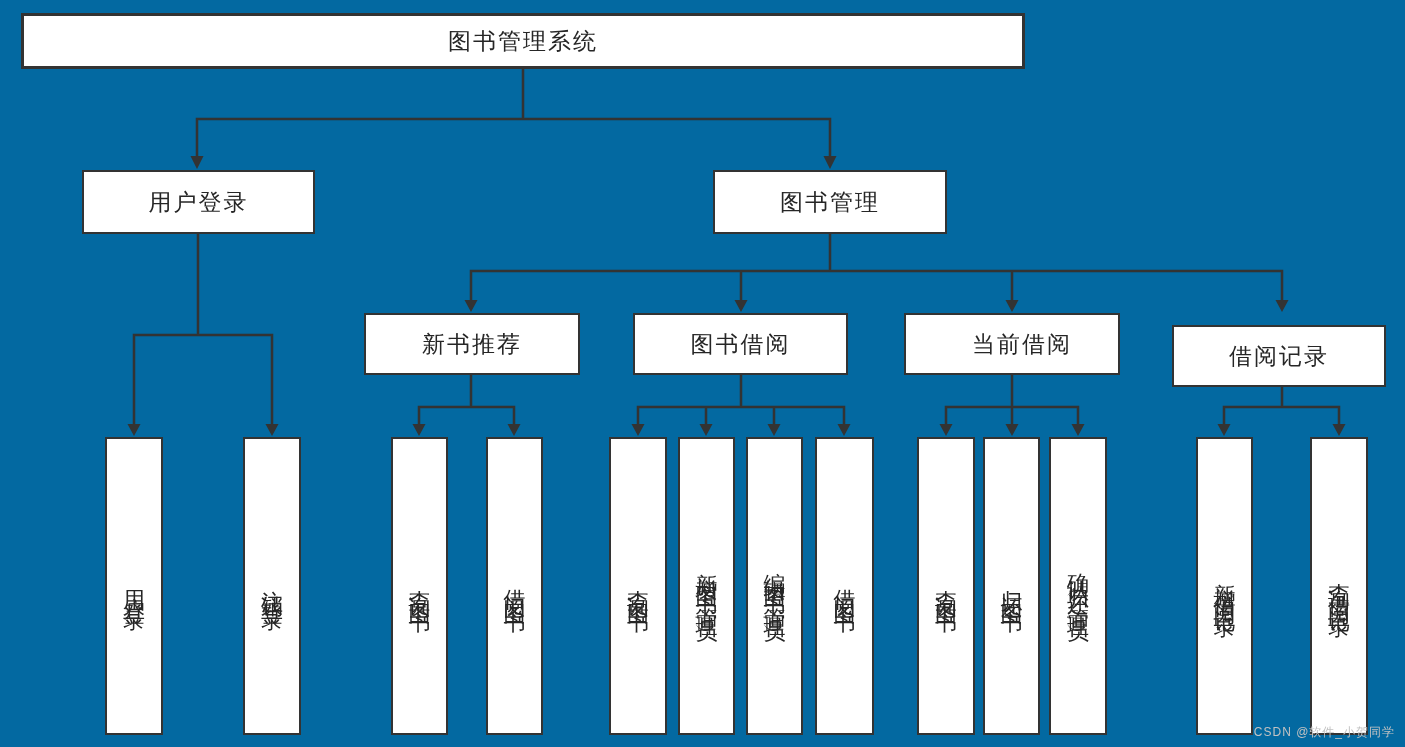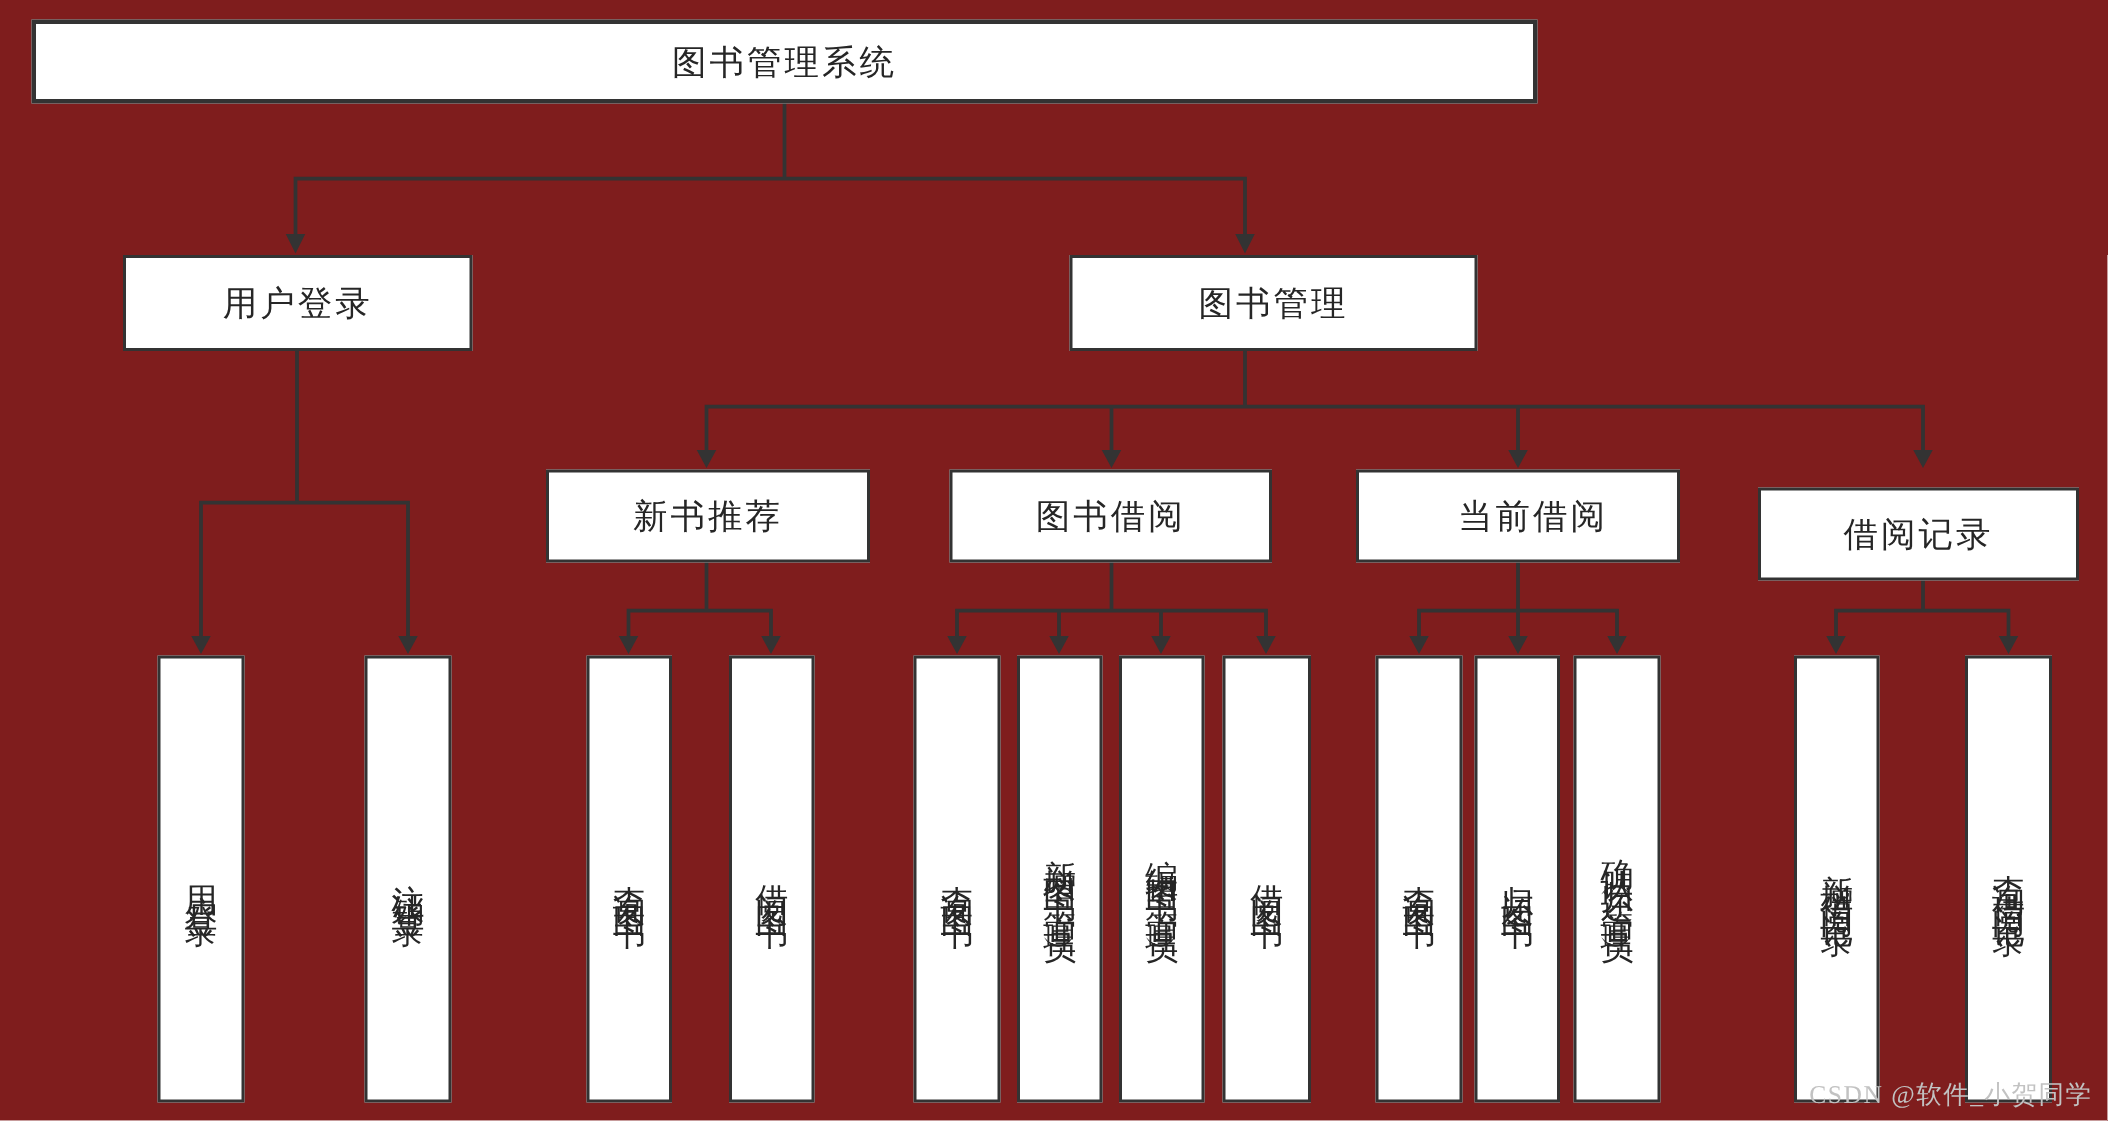--- a/index.html
+++ b/index.html
@@ -1,20 +1,20 @@
 <!DOCTYPE html>
 <html><head>
 <meta charset="utf-8">
 <style>
   html,body{margin:0;padding:0;background:#ffffff;}
   .canvas{
     position:relative;
     width:1405px;height:747px;
-    background:#7f1d1d;
-    font-family:Liberation Serif, serif;
+    background:#0369a1;
+    font-family:Liberation Sans, sans-serif;
     overflow:hidden;
   }
   .connectors{position:absolute;left:0;top:0;z-index:1;}
   .ln{stroke:#333333;stroke-width:2.5;fill:none;stroke-linecap:square;}
   .ar{fill:#333333;stroke:none;}
   .hbox{
     position:absolute;z-index:2;
     border:2.5px solid #333333;background:#ffffff;
     display:flex;align-items:center;justify-content:center;
     font-size:23px;color:#262626;letter-spacing:2px;
@@ -26,21 +26,21 @@
     display:flex;align-items:center;justify-content:center;
     box-sizing:border-box;
   }
   .vtext{
     writing-mode:vertical-rl;text-orientation:mixed;
     font-size:22px;letter-spacing:7px;color:#262626;
     white-space:nowrap;line-height:1.0;
   }
   .watermark{
     position:absolute;z-index:3;right:10px;bottom:6px;
-    font-size:17px;color:#c2c2c2;letter-spacing:1px;
+    font-size:12px;color:#c2c2c2;letter-spacing:1px;
   }
 </style>
 </head>
 <body>
 
 <div class="canvas">
 
   <svg class="connectors" width="1405" height="747" viewBox="0 0 1405 747">
 
     <g>
@@ -79,21 +79,21 @@
     </g>
   </svg>
 
   <div class="hbox" style="left:21px;top:13px;width:1004px;height:56px;border-width:3px;">
     <span>图书管理系统</span>
   </div>
 
   <div class="hbox" style="left:82px;top:170px;width:233px;height:64px;">
     <span>用户登录</span>
   </div>
-  <div class="hbox" style="left:713px;top:170px;width:272px;height:64px;">
+  <div class="hbox" style="left:713px;top:170px;width:234px;height:64px;">
     <span>图书管理</span>
   </div>
 
   <div class="hbox" style="left:633px;top:313px;width:215px;height:62px;">
     <span>图书借阅</span>
   </div>
   <div class="hbox" style="left:364px;top:313px;width:216px;height:62px;">
     <span>新书推荐</span>
   </div>
   <div class="hbox" style="left:904px;top:313px;width:216px;height:62px;padding-left:20px;">

